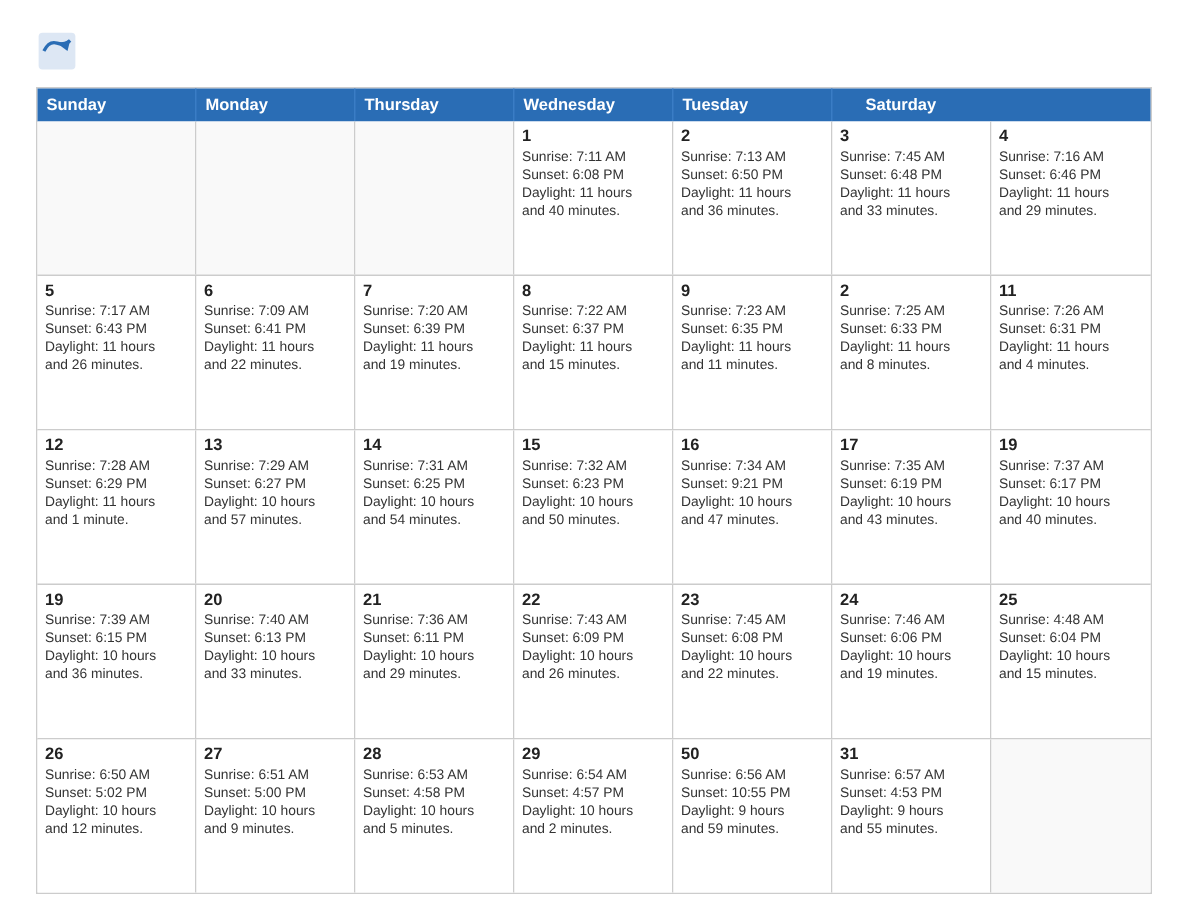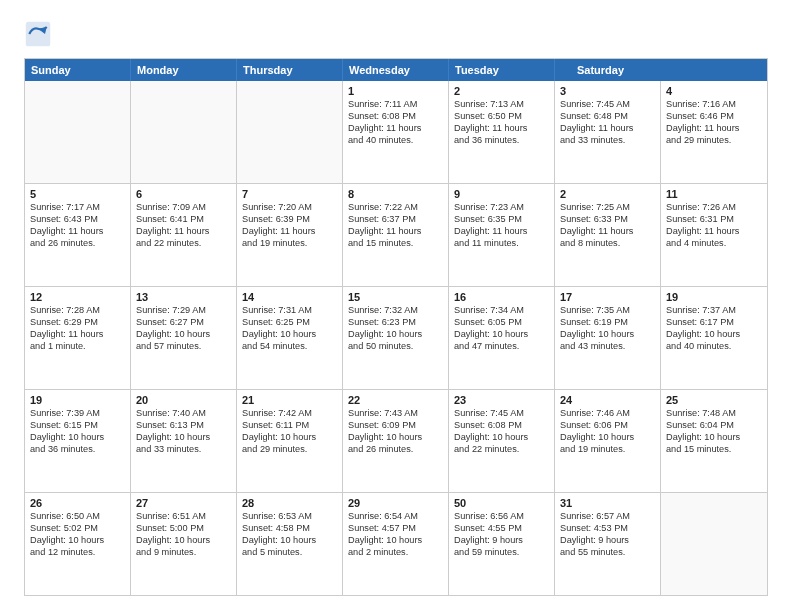--- a/index.html
+++ b/index.html
@@ -250,21 +250,21 @@
           <div class="cal-cell">
             <span class="day-num">15</span>
             <span class="cell-line">Sunrise: 7:32 AM</span>
             <span class="cell-line">Sunset: 6:23 PM</span>
             <span class="cell-line">Daylight: 10 hours</span>
             <span class="cell-line">and 50 minutes.</span>
           </div>
           <div class="cal-cell">
             <span class="day-num">16</span>
             <span class="cell-line">Sunrise: 7:34 AM</span>
-            <span class="cell-line">Sunset: 6:05 PM</span>
+            <span class="cell-line">Sunset: 9:21 PM</span>
             <span class="cell-line">Daylight: 10 hours</span>
             <span class="cell-line">and 47 minutes.</span>
           </div>
           <div class="cal-cell">
             <span class="day-num">17</span>
             <span class="cell-line">Sunrise: 7:35 AM</span>
             <span class="cell-line">Sunset: 6:19 PM</span>
             <span class="cell-line">Daylight: 10 hours</span>
             <span class="cell-line">and 43 minutes.</span>
           </div>
@@ -286,21 +286,21 @@
           </div>
           <div class="cal-cell">
             <span class="day-num">20</span>
             <span class="cell-line">Sunrise: 7:40 AM</span>
             <span class="cell-line">Sunset: 6:13 PM</span>
             <span class="cell-line">Daylight: 10 hours</span>
             <span class="cell-line">and 33 minutes.</span>
           </div>
           <div class="cal-cell">
             <span class="day-num">21</span>
-            <span class="cell-line">Sunrise: 7:42 AM</span>
+            <span class="cell-line">Sunrise: 7:36 AM</span>
             <span class="cell-line">Sunset: 6:11 PM</span>
             <span class="cell-line">Daylight: 10 hours</span>
             <span class="cell-line">and 29 minutes.</span>
           </div>
           <div class="cal-cell">
             <span class="day-num">22</span>
             <span class="cell-line">Sunrise: 7:43 AM</span>
             <span class="cell-line">Sunset: 6:09 PM</span>
             <span class="cell-line">Daylight: 10 hours</span>
             <span class="cell-line">and 26 minutes.</span>
@@ -314,21 +314,21 @@
           </div>
           <div class="cal-cell">
             <span class="day-num">24</span>
             <span class="cell-line">Sunrise: 7:46 AM</span>
             <span class="cell-line">Sunset: 6:06 PM</span>
             <span class="cell-line">Daylight: 10 hours</span>
             <span class="cell-line">and 19 minutes.</span>
           </div>
           <div class="cal-cell">
             <span class="day-num">25</span>
-            <span class="cell-line">Sunrise: 7:48 AM</span>
+            <span class="cell-line">Sunrise: 4:48 AM</span>
             <span class="cell-line">Sunset: 6:04 PM</span>
             <span class="cell-line">Daylight: 10 hours</span>
             <span class="cell-line">and 15 minutes.</span>
           </div>
         </div>
         <div class="cal-row">
           <div class="cal-cell">
             <span class="day-num">26</span>
             <span class="cell-line">Sunrise: 6:50 AM</span>
             <span class="cell-line">Sunset: 5:02 PM</span>
@@ -352,21 +352,21 @@
           <div class="cal-cell">
             <span class="day-num">29</span>
             <span class="cell-line">Sunrise: 6:54 AM</span>
             <span class="cell-line">Sunset: 4:57 PM</span>
             <span class="cell-line">Daylight: 10 hours</span>
             <span class="cell-line">and 2 minutes.</span>
           </div>
           <div class="cal-cell">
             <span class="day-num">50</span>
             <span class="cell-line">Sunrise: 6:56 AM</span>
-            <span class="cell-line">Sunset: 4:55 PM</span>
+            <span class="cell-line">Sunset: 10:55 PM</span>
             <span class="cell-line">Daylight: 9 hours</span>
             <span class="cell-line">and 59 minutes.</span>
           </div>
           <div class="cal-cell">
             <span class="day-num">31</span>
             <span class="cell-line">Sunrise: 6:57 AM</span>
             <span class="cell-line">Sunset: 4:53 PM</span>
             <span class="cell-line">Daylight: 9 hours</span>
             <span class="cell-line">and 55 minutes.</span>
           </div>

